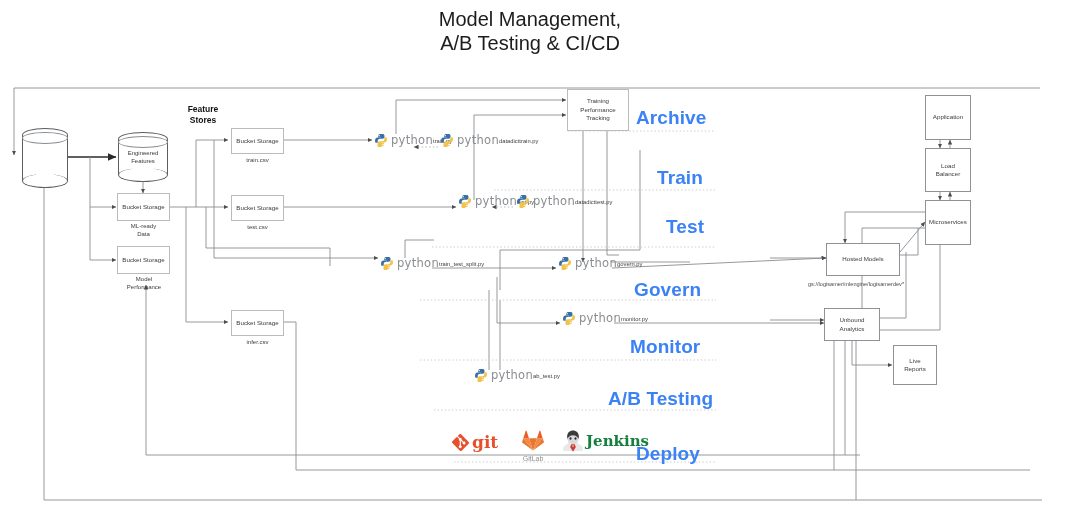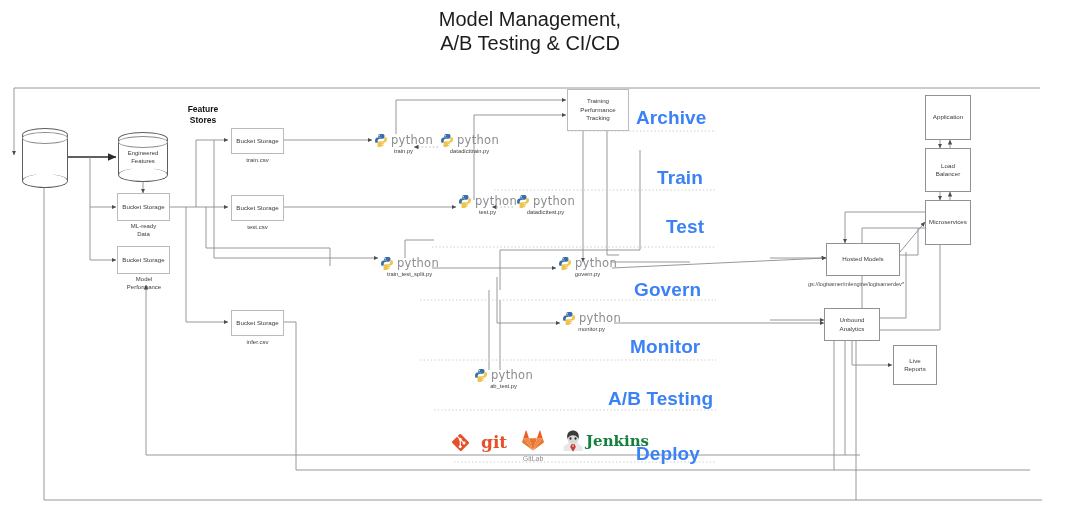--- a/index.html
+++ b/index.html
@@ -30,28 +30,28 @@
   .cyl .top{position:absolute;left:0;right:0;top:0;height:14px;border:1px solid #5c5f62;
             border-radius:50%/50%;background:#fff;box-sizing:border-box;}
   .cyl .top2{position:absolute;left:0;right:0;top:4px;height:12px;border:1px solid #8a8d90;
              border-radius:50%/50%;background:#fff;box-sizing:border-box;}
   .cyl .bot{position:absolute;left:0;right:0;bottom:0;height:14px;border:1px solid #5c5f62;
             border-radius:50%/50%;background:#fff;box-sizing:border-box;border-top:none;}
   .cyl .cyl-text{position:absolute;left:0;right:0;top:50%;transform:translateY(-45%);
                  font-size:6px;color:#3a3a3a;text-align:center;line-height:1.3;white-space:pre-line;}
 
   
-  .pyblock{position:absolute;display:flex;flex-direction:column;align-items:center;justify-content:center;}
+  .pyblock{position:absolute;display:flex;flex-direction:row;align-items:center;justify-content:center;}
   .pyrow{display:flex;align-items:center;gap:3px;}
   .pyword{font-size:11.5px;color:#8a8d91;letter-spacing:.3px;font-family:"DejaVu Sans",sans-serif;}
   .pyname{font-size:5.8px;color:#3d3d3d;margin-top:1px;white-space:nowrap;}
 
   
   .logo-git{display:flex;align-items:center;gap:3px;}
-  .git-word{font-size:17px;font-weight:bold;color:#e8502b;font-family:"DejaVu Serif",serif;margin-left:9px;}
+  .git-word{font-size:17px;font-weight:bold;color:#e8502b;font-family:"DejaVu Serif",serif;}
   .gitlab-word{font-size:7px;color:#8f8f8f;text-align:center;margin-top:0px;}
   .jenkins-word{font-size:15px;font-weight:bold;color:#15803d;font-family:"DejaVu Serif",serif;}
 
   svg.wires{position:absolute;left:0;top:0;width:1080px;height:516px;overflow:visible;}
   .w{stroke:#8a8d90;stroke-width:.9;fill:none;}
   .wdark{stroke:#2b2b2b;stroke-width:1.6;fill:none;}
   .dash{stroke:#b0b3b6;stroke-width:.9;fill:none;stroke-dasharray:1.5 2.2;}
   .sep{stroke:#c9ccce;stroke-width:1;fill:none;stroke-dasharray:1.4 2.2;}
 </style>
 </head>

